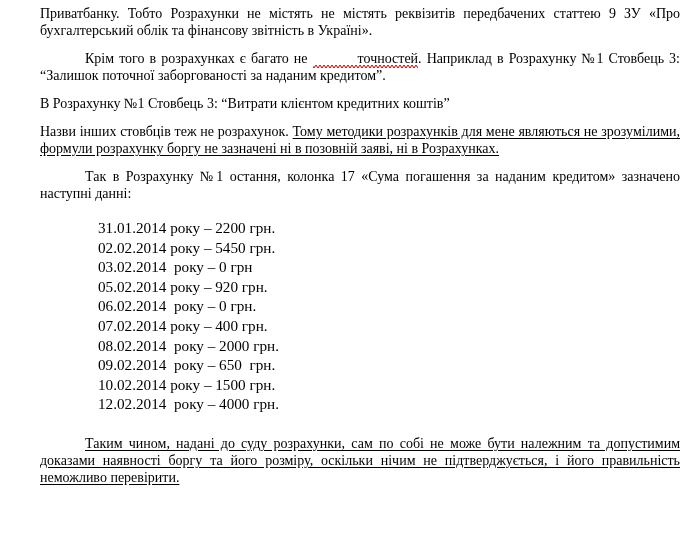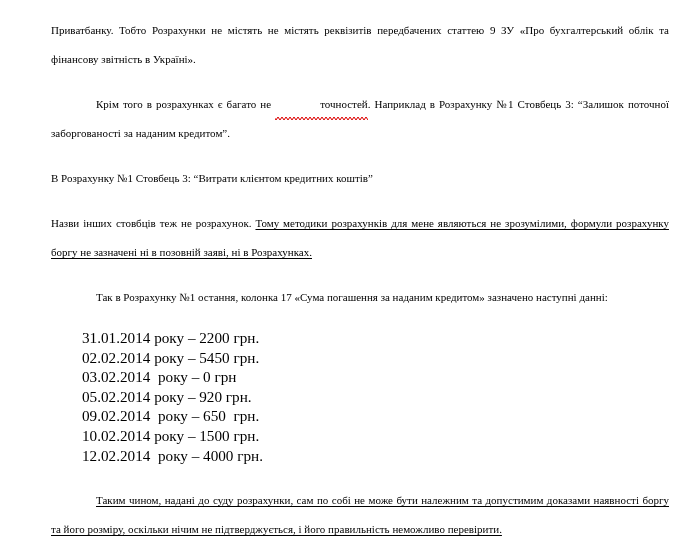--- a/index.html
+++ b/index.html
@@ -23,23 +23,23 @@
     padding: 0;
     box-sizing: border-box;
   }
   .page {
     position: absolute;
     left: 35px;
     top: 0px;
     width: 650px;
   }
   p {
-    margin: 16px;
-    font-size: 11px;
-    line-height: 29px;
+    margin: 5px;
+    font-size: 14px;
+    line-height: 17px;
     text-align: justify;
     text-justify: inter-word;
     hyphens: none;
   }
   p.indent {
     text-indent: 45px;
   }
   p.gap-lg { margin-top: 21px; }
   p.gap-md { margin-top: 11px; }
   p.gap-sm { margin-top: 5px; }
@@ -61,21 +61,21 @@
     height: 3px;
     background-image:
       radial-gradient(circle at 1px 2.4px, #e02020 0.95px, transparent 1.15px),
       radial-gradient(circle at 3px 0.6px, #e02020 0.95px, transparent 1.15px);
     background-size: 4px 3px;
     background-repeat: repeat-x;
   }
 
   
   .schedule {
-    margin: 0;
+    margin: 16px;
     padding: 0;
     list-style: none;
   }
   .schedule li {
     font-size: 15.2px;
     line-height: 19.6px;
     text-align: left;
     padding-left: 47px;
     white-space: pre;
   }
@@ -108,20 +108,23 @@
 
     <p class="paragraph gap-md"><span>Назви інших стовбців теж не розрахунок. </span><span class="u">Тому методики розрахунків для мене являються не зрозумілими, формули розрахунку боргу не зазначені ні в позовній заяві, ні в Розрахунках.</span></p>
 
     <p class="paragraph indent gap-md">Так в Розрахунку №1 остання, колонка 17 «Сума погашення за наданим кредитом» зазначено наступні данні:</p>
 
     <ul class="schedule">
       <li>31.01.2014 року – 2200 грн.</li>
       <li>02.02.2014 року – 5450 грн.</li>
       <li>03.02.2014  року – 0 грн</li>
       <li>05.02.2014 року – 920 грн.</li>
+      <li>06.02.2014  року – 0 грн.</li>
+      <li>07.02.2014 року – 400 грн.</li>
+      <li>08.02.2014  року – 2000 грн.</li>
       <li>09.02.2014  року – 650  грн.</li>
       <li>10.02.2014 року – 1500 грн.</li>
       <li>12.02.2014  року – 4000 грн.</li>
     </ul>
 
 
     <p class="paragraph indent gap-lg"><span class="u">Таким чином, надані до суду розрахунки, сам по собі не може бути належним та допустимим доказами наявності боргу та його розміру, оскільки нічим не підтверджується, і його правильність неможливо перевірити.</span></p>
 
   </div>
 

